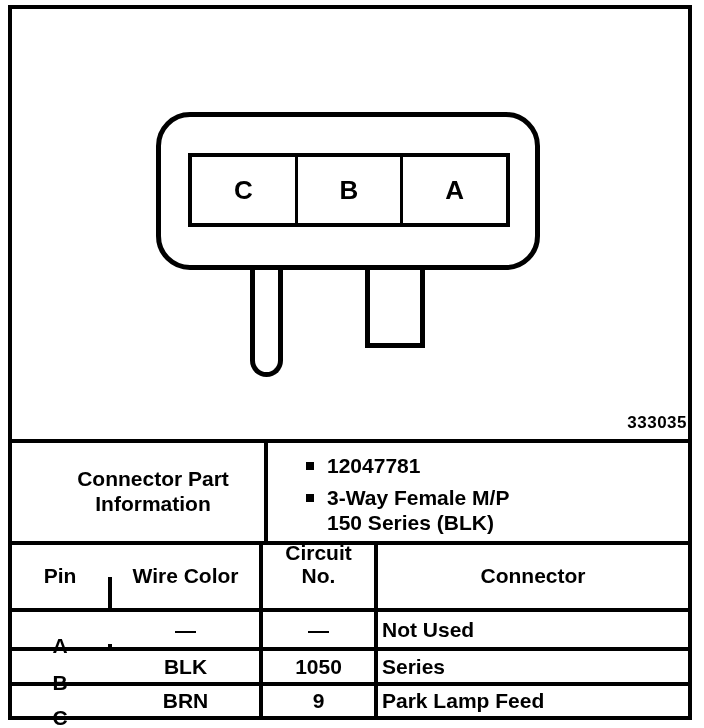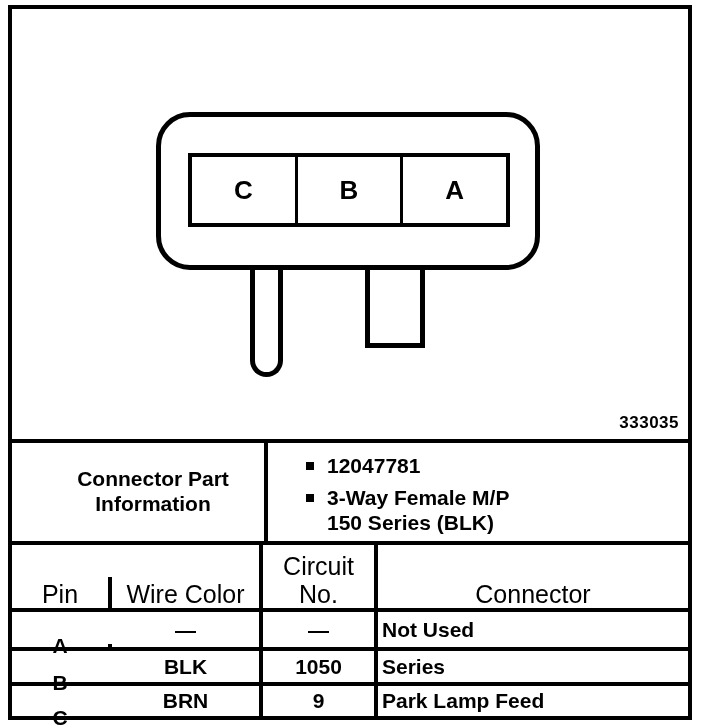--- a/index.html
+++ b/index.html
@@ -35,21 +35,21 @@
     position:absolute; left:238px; top:256px; width:33px; height:112px;
     border:5px solid #000; border-top:none; border-radius:0 0 17px 17px;
     box-sizing:border-box; background:#fff; z-index:1;
   }
   .pin-right {
     position:absolute; left:353px; top:256px; width:60px; height:83px;
     border:5px solid #000; border-top:none;
     box-sizing:border-box; background:#fff; z-index:1;
   }
   .fig-num {
-    position:absolute; right:9px; bottom:6px;
+    position:absolute; right:1px; bottom:6px;
     font-size:17px; font-weight:700; letter-spacing:0.5px; z-index:4;
   }
 
   
   .row { display:flex; flex:none; border-top:4px solid #000; box-sizing:border-box; }
 
   .row-info { height:102px; }
   .info-label-cell {
     width:256px; flex:none; border-right:4px solid #000; box-sizing:border-box;
     display:flex; align-items:center; justify-content:center; text-align:center;
@@ -60,22 +60,22 @@
   .bullet-row { display:flex; margin-bottom:7px; }
   .bullet-dot {
     width:8px; height:8px; background:#000; flex:none;
     margin-top:9px; margin-right:13px;
   }
   .bullet-text { font-size:21px; font-weight:700; line-height:1.2; white-space:pre-line; }
 
   .row-header { height:67px; }
   .hcell {
     display:flex; align-items:flex-end; justify-content:center;
-    box-sizing:border-box; padding-bottom:0;
-    font-size:25px; font-weight:400; text-align:center;
+    box-sizing:border-box; padding-bottom:21px;
+    font-size:21px; font-weight:700; text-align:center;
     white-space:pre-line; line-height:1.1;
   }
   .col-pin     { width:100px; flex:none; border-right:4px solid #000;margin-top:32px; }
   .col-wire    { width:151px; flex:none; border-right:4px solid #000; }
   .col-circuit { width:115px; flex:none; border-right:4px solid #000; }
   .col-fn      { flex:1; }
 
   .row-a { height:39px; }
   .row-b { height:35px; }
   .row-c { height:34px; }

